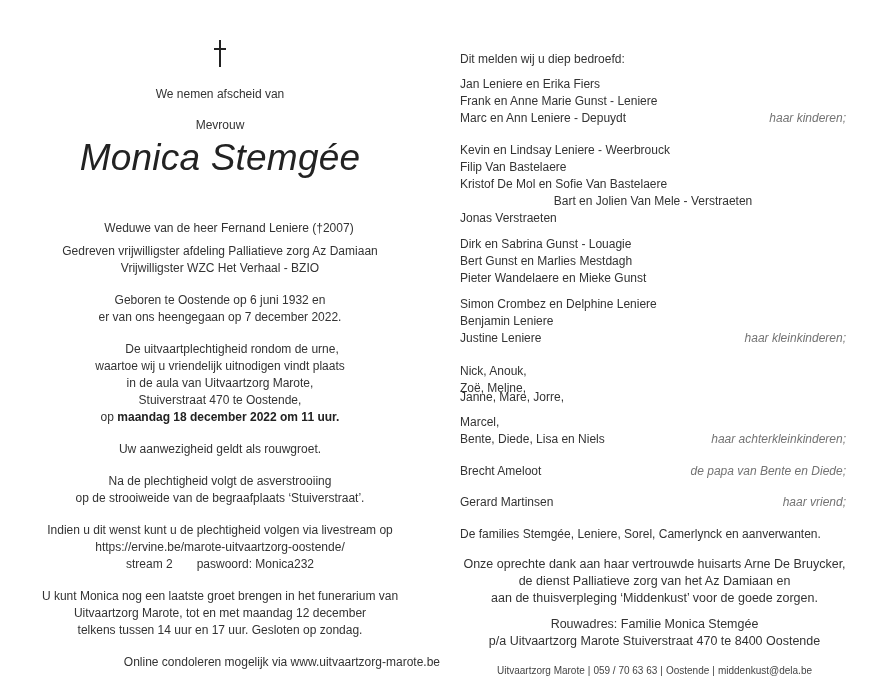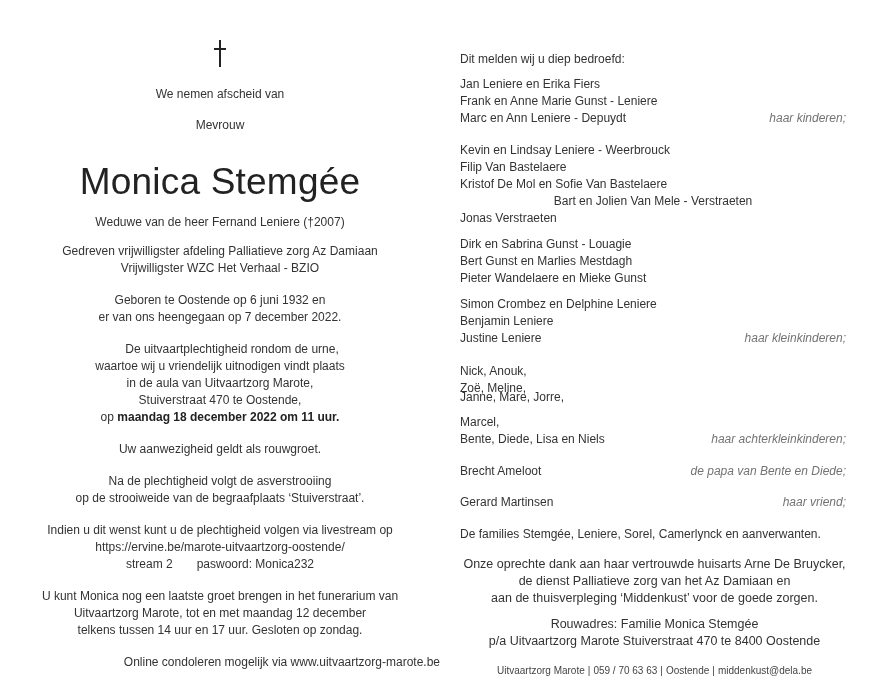--- a/index.html
+++ b/index.html
@@ -134,22 +134,22 @@
 <div class="page">
 
   <div class="left">
     <div class="cross">
       <div class="v"></div>
         <div class="h"></div>
     </div>
 
     <div class="ltxt" style="top:86px;">We nemen afscheid van</div>
     <div class="ltxt" style="top:117px;">Mevrouw</div>
-    <div class="name" style="top:160px;">Monica Stemgée</div>
-    <div class="ltxt" style="top:214px;">Weduwe van de heer Fernand Leniere (†2007)</div>
+    <div class="name" style="top:136px;font-style:italic;">Monica Stemgée</div>
+    <div class="ltxt" style="top:220px;margin-left:9px;">Weduwe van de heer Fernand Leniere (†2007)</div>
 
     <div class="ltxt" style="top:243px;">Gedreven vrijwilligster afdeling Palliatieve zorg Az Damiaan</div>
     <div class="ltxt" style="top:260px;">Vrijwilligster WZC Het Verhaal - BZIO</div>
 
     <div class="ltxt" style="top:292px;">Geboren te Oostende op 6 juni 1932 en</div>
     <div class="ltxt" style="top:309px;">er van ons heengegaan op 7 december 2022.</div>
 
     <div class="ltxt" style="top:341px;margin-left:12px;">De uitvaartplechtigheid rondom de urne,</div>
     <div class="ltxt" style="top:358px;">waartoe wij u vriendelijk uitnodigen vindt plaats</div>
     <div class="ltxt" style="top:375px;">in de aula van Uitvaartzorg Marote,</div>

